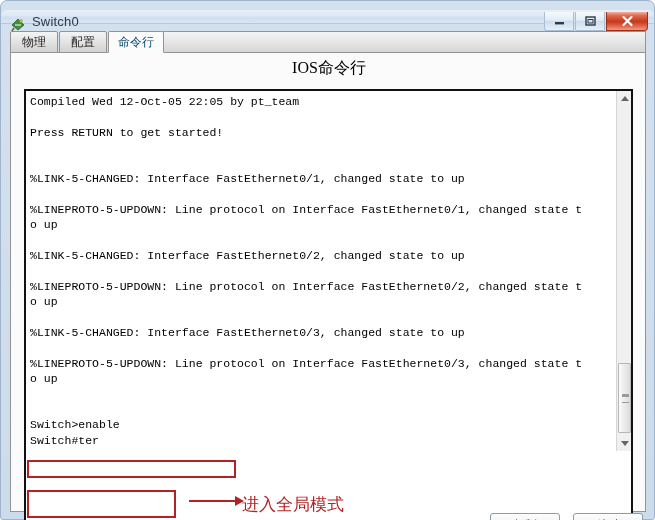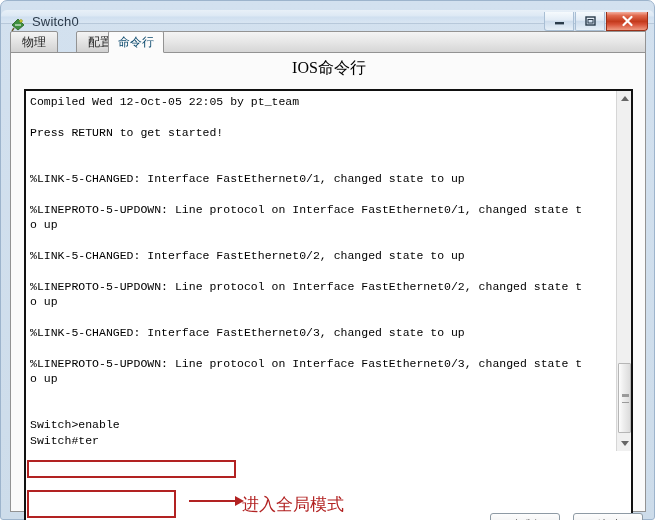--- a/index.html
+++ b/index.html
@@ -83,21 +83,21 @@
     cursor: pointer;
     border-radius: 2px 2px 0 0;
   }
   .tab.active {
     background: #fbfbfb;
     border-bottom: 1px solid #fbfbfb;
     z-index: 5;
     color: #0c4a6e;
   }
   #tab-0 { left: 0px;  width: 48px; }
-  #tab-1 { left: 66px; width: 48px; }
+  #tab-1 { left: 49px; width: 48px; }
   #tab-2 { left: 98px; width: 56px; }
   #tab-filler {
     position: absolute; left: 153px; top: 0px;
     width: 483px; height: 22px;
     border: 1px solid #939393;
     border-left: none;
     background: linear-gradient(to bottom,#f4f4f4 0%,#e6e6e6 50%,#d6d6d6 100%);
   }
 
   

